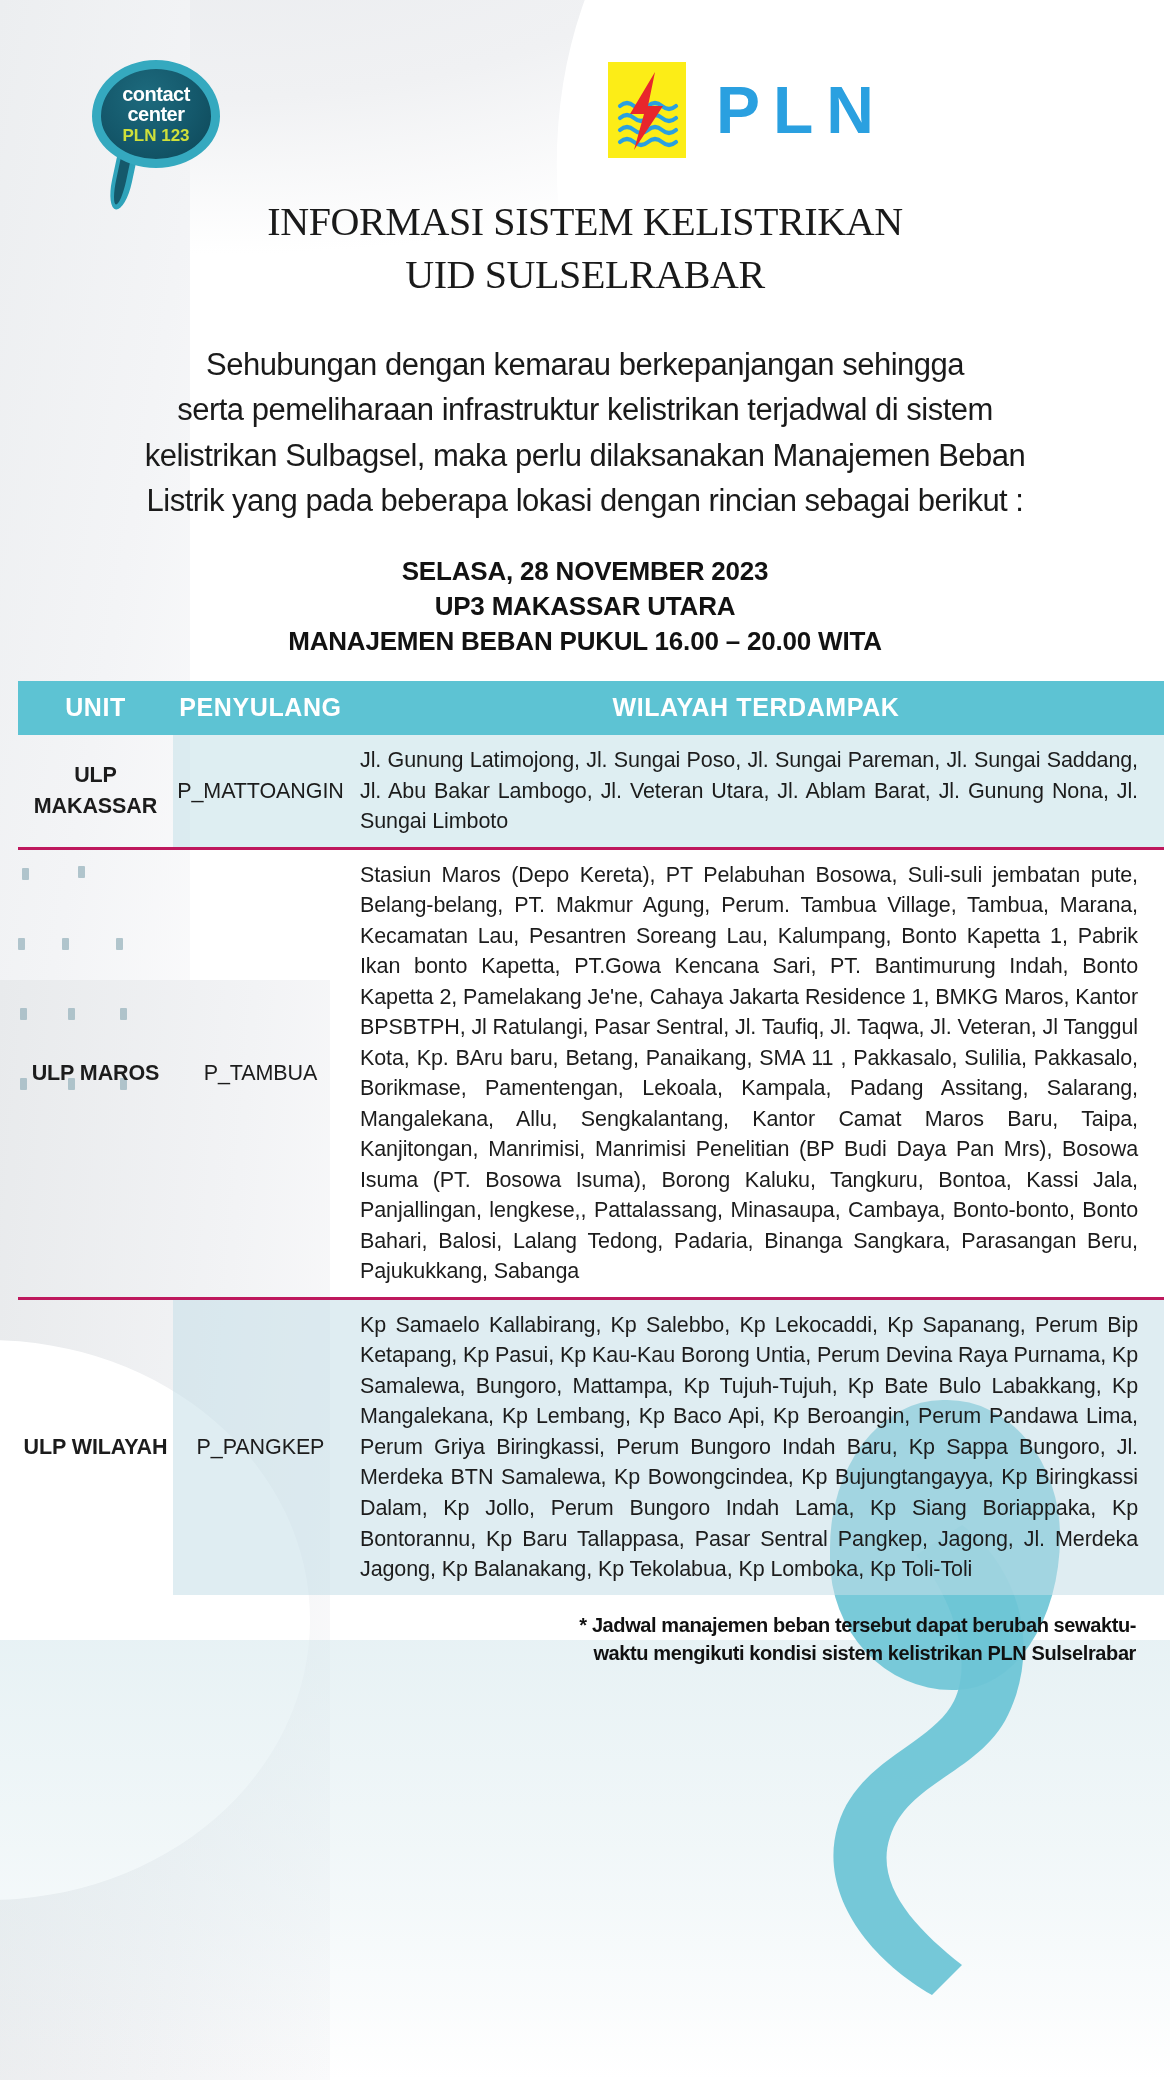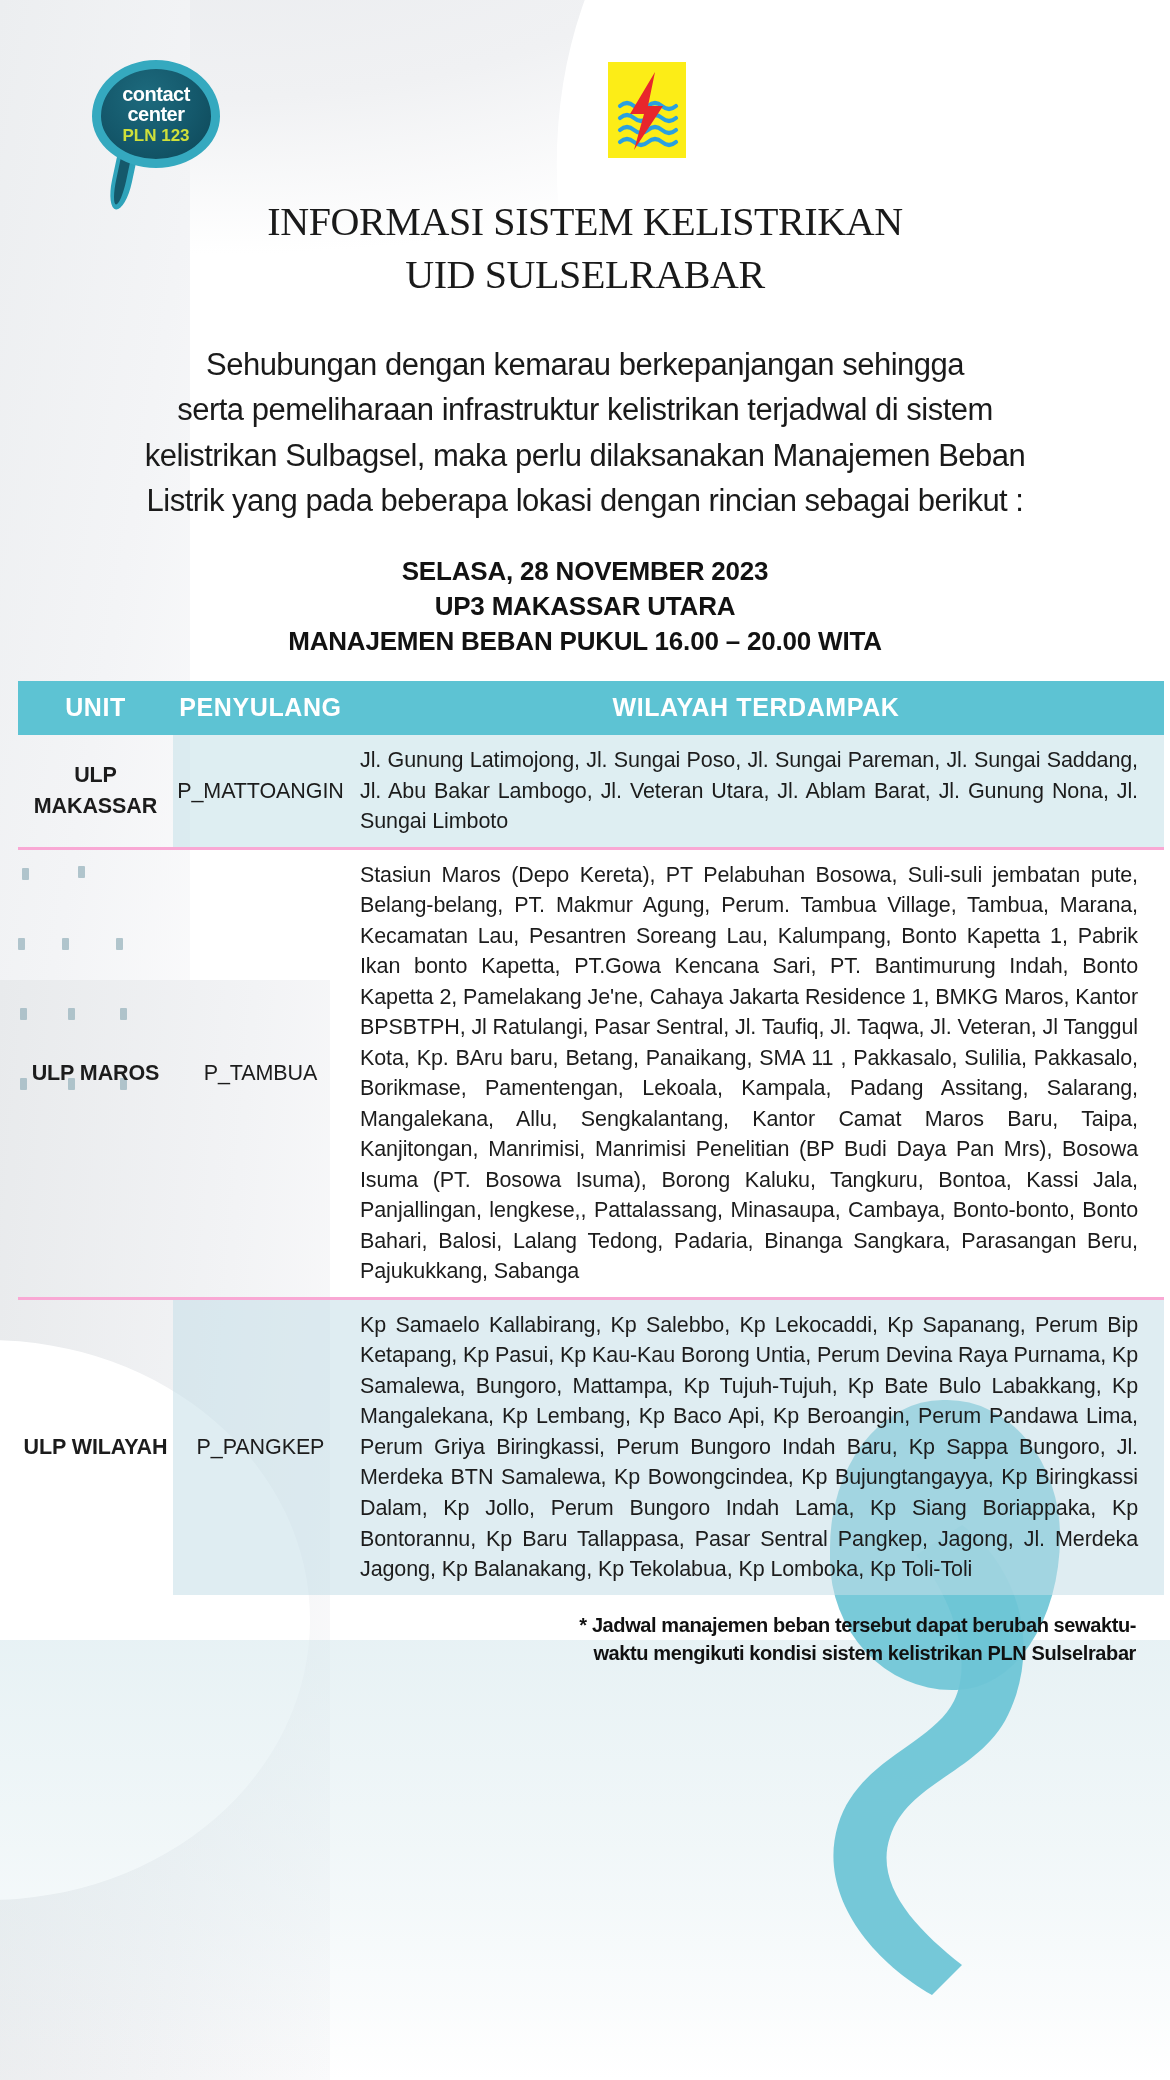--- a/index.html
+++ b/index.html
@@ -261,21 +261,21 @@
     text-align-last: left;
     padding: 10px 26px 10px 12px;
   }
 
   tr.row-tint td { background: rgba(202,228,234,0.62); }
   tr.row-tint td.cell-unit { background: transparent; }
   tr.row-plain td { background: transparent; }
   tr.row-pangkep td { background: rgba(196,223,231,0.55); }
   tr.row-pangkep td.cell-unit { background: transparent; }
 
-  tr.row-sep td { border-top: 3px solid #f9a8d4; }
+  tr.row-sep td { border-top: 3px solid #be185d; }
 
   .footnote {
     margin: 16px 34px 0 34px;
     text-align: right;
     font-weight: bold;
     font-size: 20px;
     line-height: 1.42;
     color: #111111;
     letter-spacing: -0.4px;
   }
@@ -335,20 +335,21 @@
           <svg viewBox="0 0 78 96" width="78" height="96">
             <g stroke="#2aa0e0" stroke-width="4.2" fill="none" stroke-linecap="round">
               <path d="M12 44 q7 -6 14 0 q7 6 14 0 q7 -6 14 0 q7 6 14 0"></path>
               <path d="M12 56 q7 -6 14 0 q7 6 14 0 q7 -6 14 0 q7 6 14 0"></path>
               <path d="M12 68 q7 -6 14 0 q7 6 14 0 q7 -6 14 0 q7 6 14 0"></path>
               <path d="M12 80 q7 -6 14 0 q7 6 14 0 q7 -6 14 0 q7 6 14 0"></path>
             </g>
             <path d="M47 10 L22 52 L36 52 L26 88 L55 44 L40 44 Z" fill="#e8262c"></path>
           </svg>
         </div>
+        <div class="pln-word">PLN</div>
       </div>
     </div>
 
     <div class="title">
       <span>INFORMASI SISTEM KELISTRIKAN</span>
       <span>UID SULSELRABAR</span>
     </div>
 
     <div class="intro">
       <span>Sehubungan dengan kemarau berkepanjangan sehingga</span>

